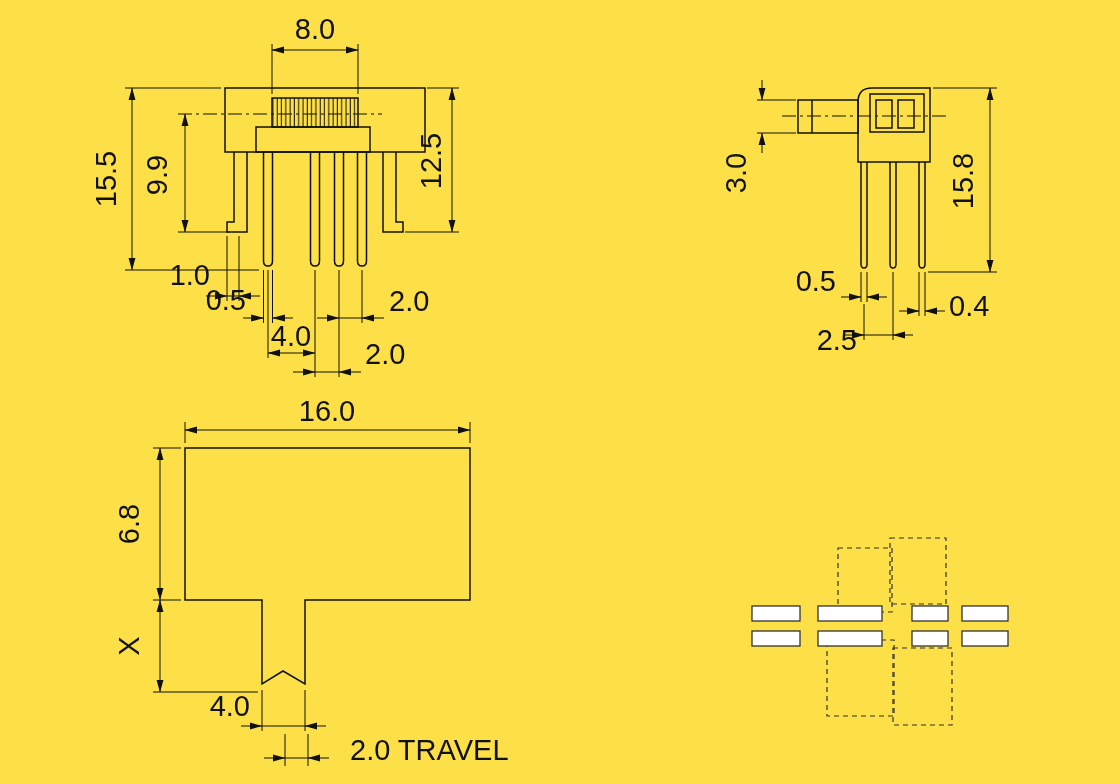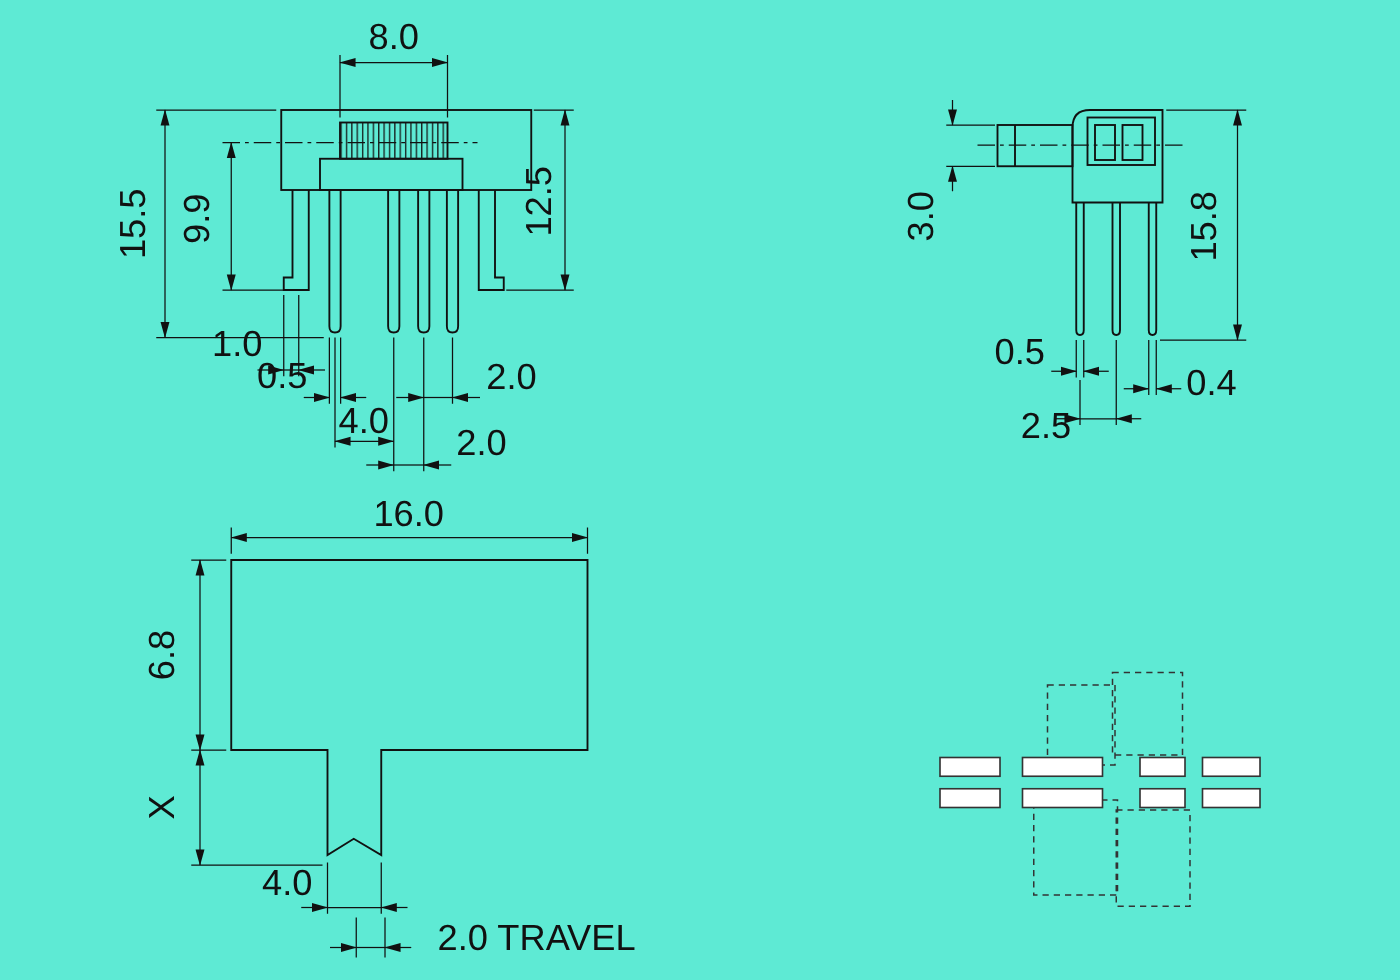--- a/index.html
+++ b/index.html
@@ -1,16 +1,16 @@
 <!DOCTYPE html>
 <html><head>
 <meta charset="utf-8">
 <style>
   html,body{margin:0;padding:0;background:#ffffff;}
-  .page{width:1120px;height:784px;background:#5eead4;overflow:hidden;font-family:"Liberation Sans",sans-serif;}
+  .page{width:1120px;height:784px;background:#fde047;overflow:hidden;font-family:"Liberation Sans",sans-serif;}
   svg{display:block;}
   svg text{font-family:"Liberation Sans",sans-serif;font-size:29px;fill:#111111;}
   .out{fill:none;stroke:#111111;stroke-width:1.5;stroke-linejoin:miter;stroke-linecap:butt;}
   .outh{stroke:#111111;stroke-width:1.5;}
   .pad{fill:#ffffff;stroke:#333333;stroke-width:1.3;}
   .dim{stroke:#111111;stroke-width:1;fill:none;}
   .ext{stroke:#111111;stroke-width:1;fill:none;}
   .cl{stroke:#111111;stroke-width:1;fill:none;stroke-dasharray:14 4 3 4;}
   .dash{fill:none;stroke:#333333;stroke-width:1.2;stroke-dasharray:5 4;}
 </style>

